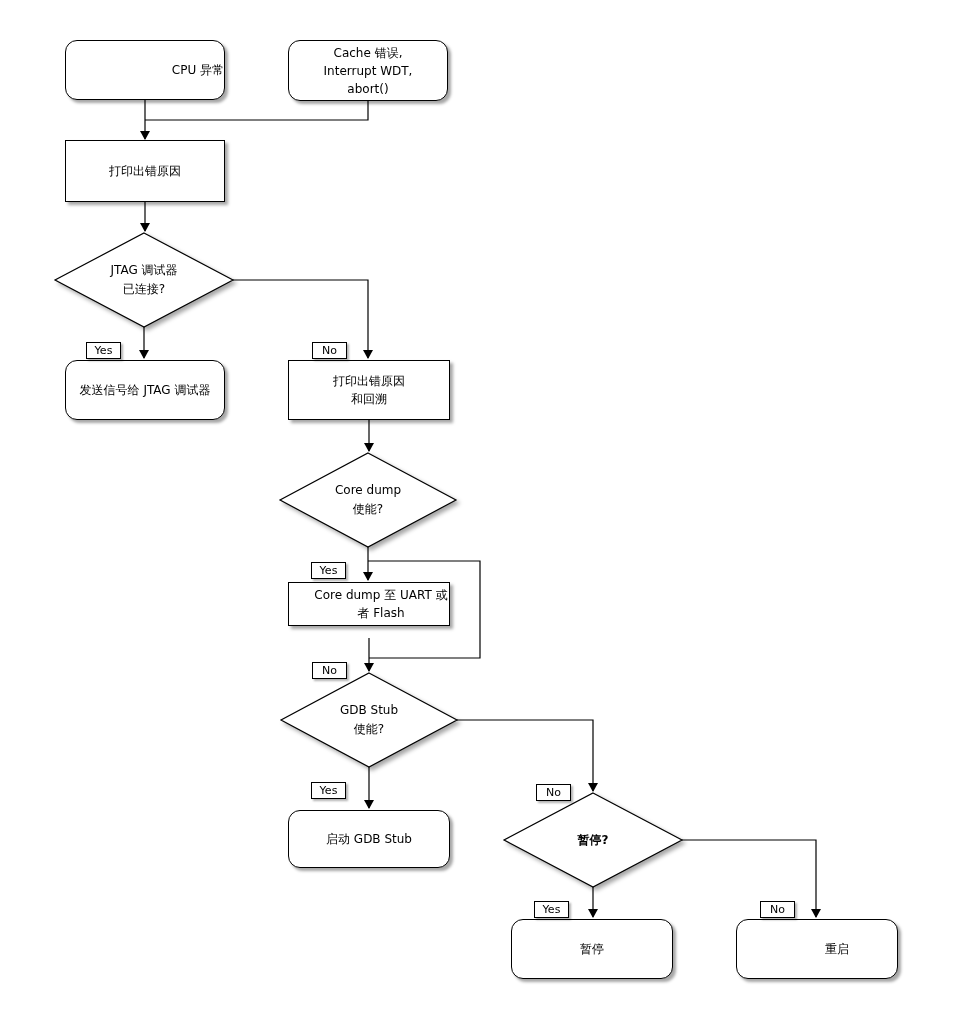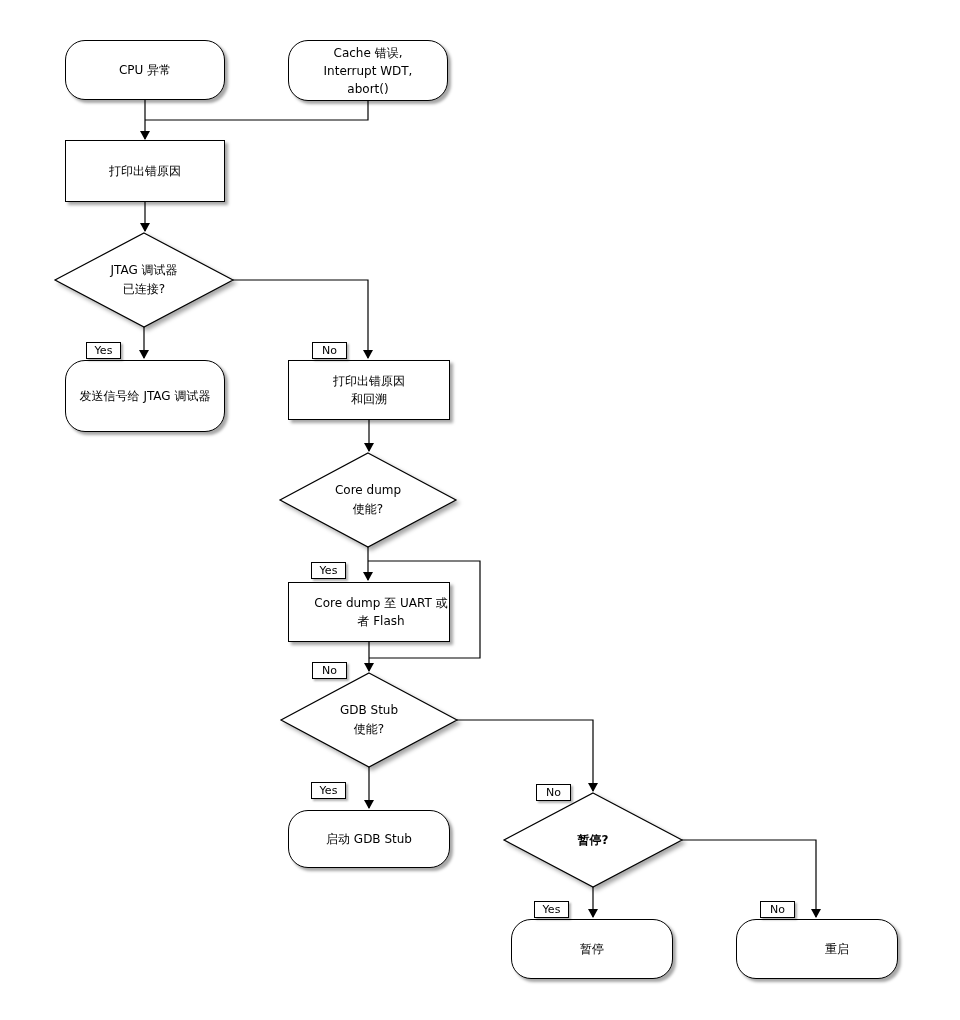--- a/index.html
+++ b/index.html
@@ -20,21 +20,21 @@
     background: #ffffff;
     display: flex;
     flex-direction: column;
     align-items: center;
     justify-content: center;
     text-align: center;
     font-size: 12px;
     line-height: 18px;
     box-shadow: 3px 3px 3px rgba(0,0,0,0.35);
   }
-  .round { border-radius: 20px; }
+  .round { border-radius: 12px; }
   .dlabel {
     position: absolute;
     display: flex;
     flex-direction: column;
     align-items: center;
     justify-content: center;
     text-align: center;
     font-size: 12px;
     line-height: 19px;
     pointer-events: none;
@@ -85,54 +85,54 @@
     </g>
 
     <g stroke="#000" stroke-width="1.2" fill="#ffffff">
       <polygon class="diamond" points="144,233 233,280 144,327 55,280"></polygon>
       <polygon class="diamond" points="368,453 456,500 368,547 280,500"></polygon>
       <polygon class="diamond" points="369,673 457,720 369,767 281,720"></polygon>
       <polygon class="diamond" points="593,793 682,840 593,887 504,840"></polygon>
     </g>
   </svg>
 
-  <div class="node round" style="left:65px; top:40px; width:160px; height:60px;">
+  <div class="node round" style="left:65px; top:40px; width:160px; height:60px;align-items:flex-end;">
     <span>CPU 异常</span>
   </div>
 
   <div class="node round" style="left:288px; top:40px; width:160px; height:61px;">
     <span>Cache 错误,</span>
     <span>Interrupt WDT,</span>
     <span>abort()</span>
   </div>
 
   <div class="node" style="left:65px; top:140px; width:160px; height:62px;">
     <span>打印出错原因</span>
   </div>
 
   <div class="dlabel" style="left:74px; top:261px; width:140px;">
     <span>JTAG 调试器</span>
     <span>已连接?</span>
   </div>
 
-  <div class="node round" style="left:65px; top:360px; width:160px; height:72px;">
+  <div class="node round" style="left:65px; top:360px; width:160px; height:60px;">
     <span>发送信号给 JTAG 调试器</span>
   </div>
 
   <div class="node" style="left:288px; top:360px; width:162px; height:60px;">
     <span>打印出错原因</span>
     <span>和回溯</span>
   </div>
 
   <div class="dlabel" style="left:298px; top:481px; width:140px;">
     <span>Core dump</span>
     <span>使能?</span>
   </div>
 
-  <div class="node" style="left:288px; top:582px; width:162px; height:60px;padding-left:24px;">
+  <div class="node" style="left:288px; top:582px; width:162px; height:44px;padding-left:24px;">
     <span>Core dump 至 UART 或者 Flash</span>
   </div>
 
   <div class="dlabel" style="left:299px; top:701px; width:140px;">
     <span>GDB Stub</span>
     <span>使能?</span>
   </div>
 
   <div class="node round" style="left:288px; top:810px; width:162px; height:58px;">
     <span>启动 GDB Stub</span>

